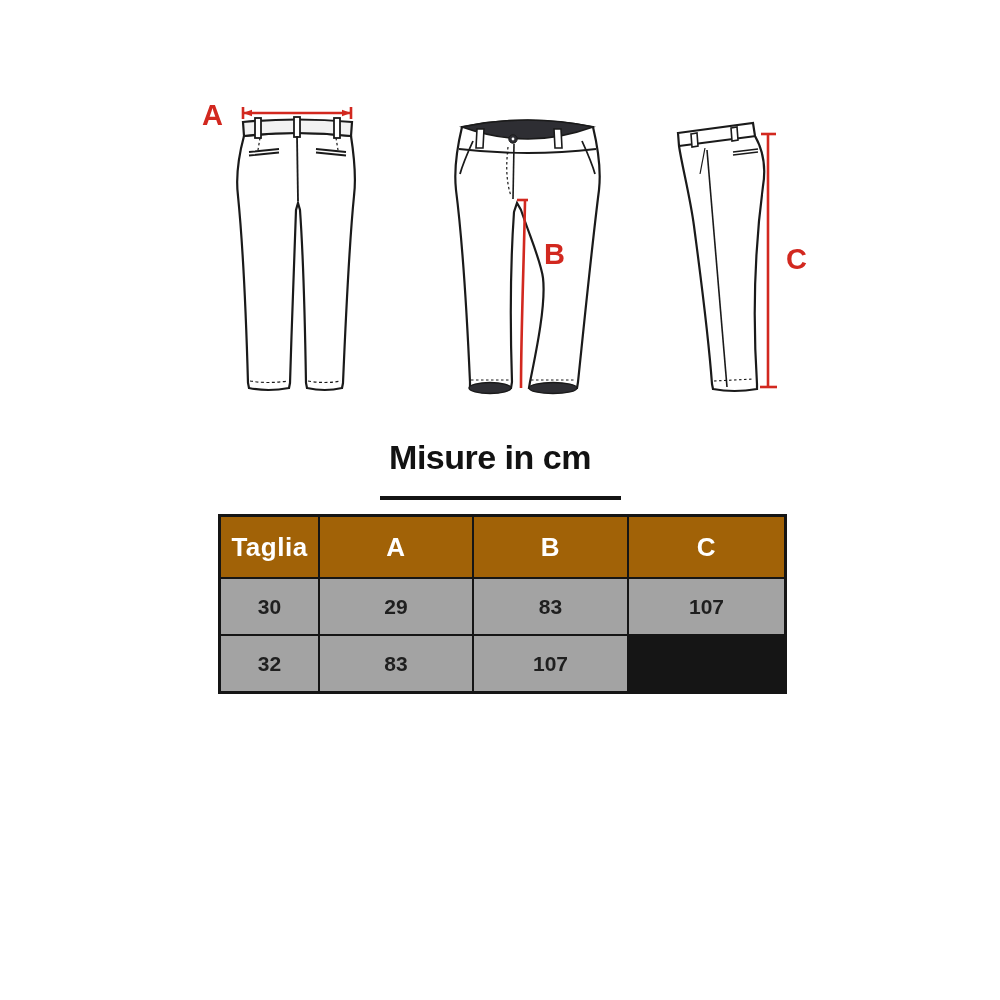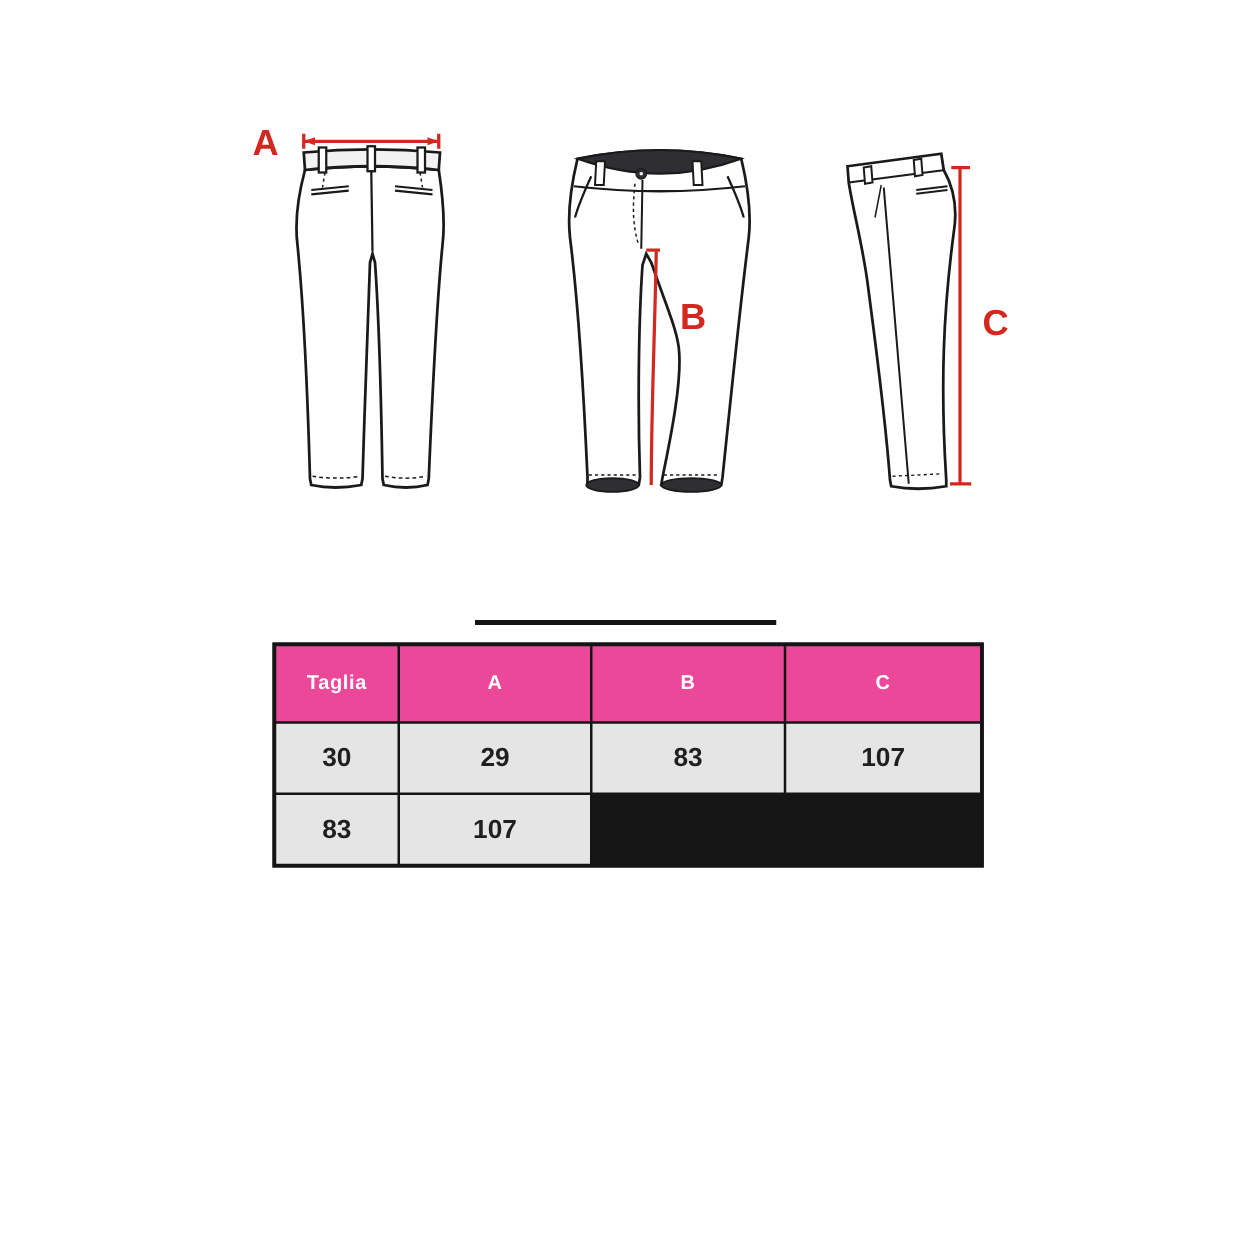--- a/index.html
+++ b/index.html
@@ -49,31 +49,31 @@
     background: #151515;
     display: grid;
     grid-template-columns: 97px 152px 153px 155px;
     grid-auto-rows: auto;
     gap: 2px;
   }
   .size-table .cell {
     display: flex;
     align-items: center;
     justify-content: center;
-    background: #e5e5e5;
+    background: #a3a3a3;
     height: 55px;
     font-size: 21px;
     font-weight: 700;
     color: #1f1f1f;
   }
   .size-table .head {
-    background: #ec4899;
+    background: #a16207;
     color: #ffffff;
     height: 60px;
-    font-size: 16px;
+    font-size: 26px;
     font-weight: 700;
     letter-spacing: 0.5px;
   }
 </style>
 </head>
 <body>
 
 <div class="canvas">
 
   <svg class="drawing" style="left:175px; top:95px;" width="215" height="310" viewBox="175 95 215 310">
@@ -189,30 +189,32 @@
       <line x1="761" y1="134" x2="776" y2="134"></line>
       <line x1="768" y1="134" x2="768" y2="387"></line>
       <line x1="760" y1="387" x2="777" y2="387"></line>
     </g>
   </svg>
 
   <span class="measure-label" style="left:202px; top:101px;">A</span>
   <span class="measure-label" style="left:544px; top:240px;">B</span>
   <span class="measure-label" style="left:786px; top:245px;">C</span>
 
+  <div class="page-title">Misure in cm</div>
   <div class="title-underline"></div>
 
   <div class="size-table">
     <div class="cell head">Taglia</div>
     <div class="cell head">A</div>
     <div class="cell head">B</div>
     <div class="cell head">C</div>
 
     <div class="cell">30</div>
     <div class="cell">29</div>
     <div class="cell">83</div>
     <div class="cell">107</div>
 
+    <div class="cell">32</div>
     <div class="cell">83</div>
     <div class="cell">107</div>
   </div>
 
 </div>
 
 </body></html>

